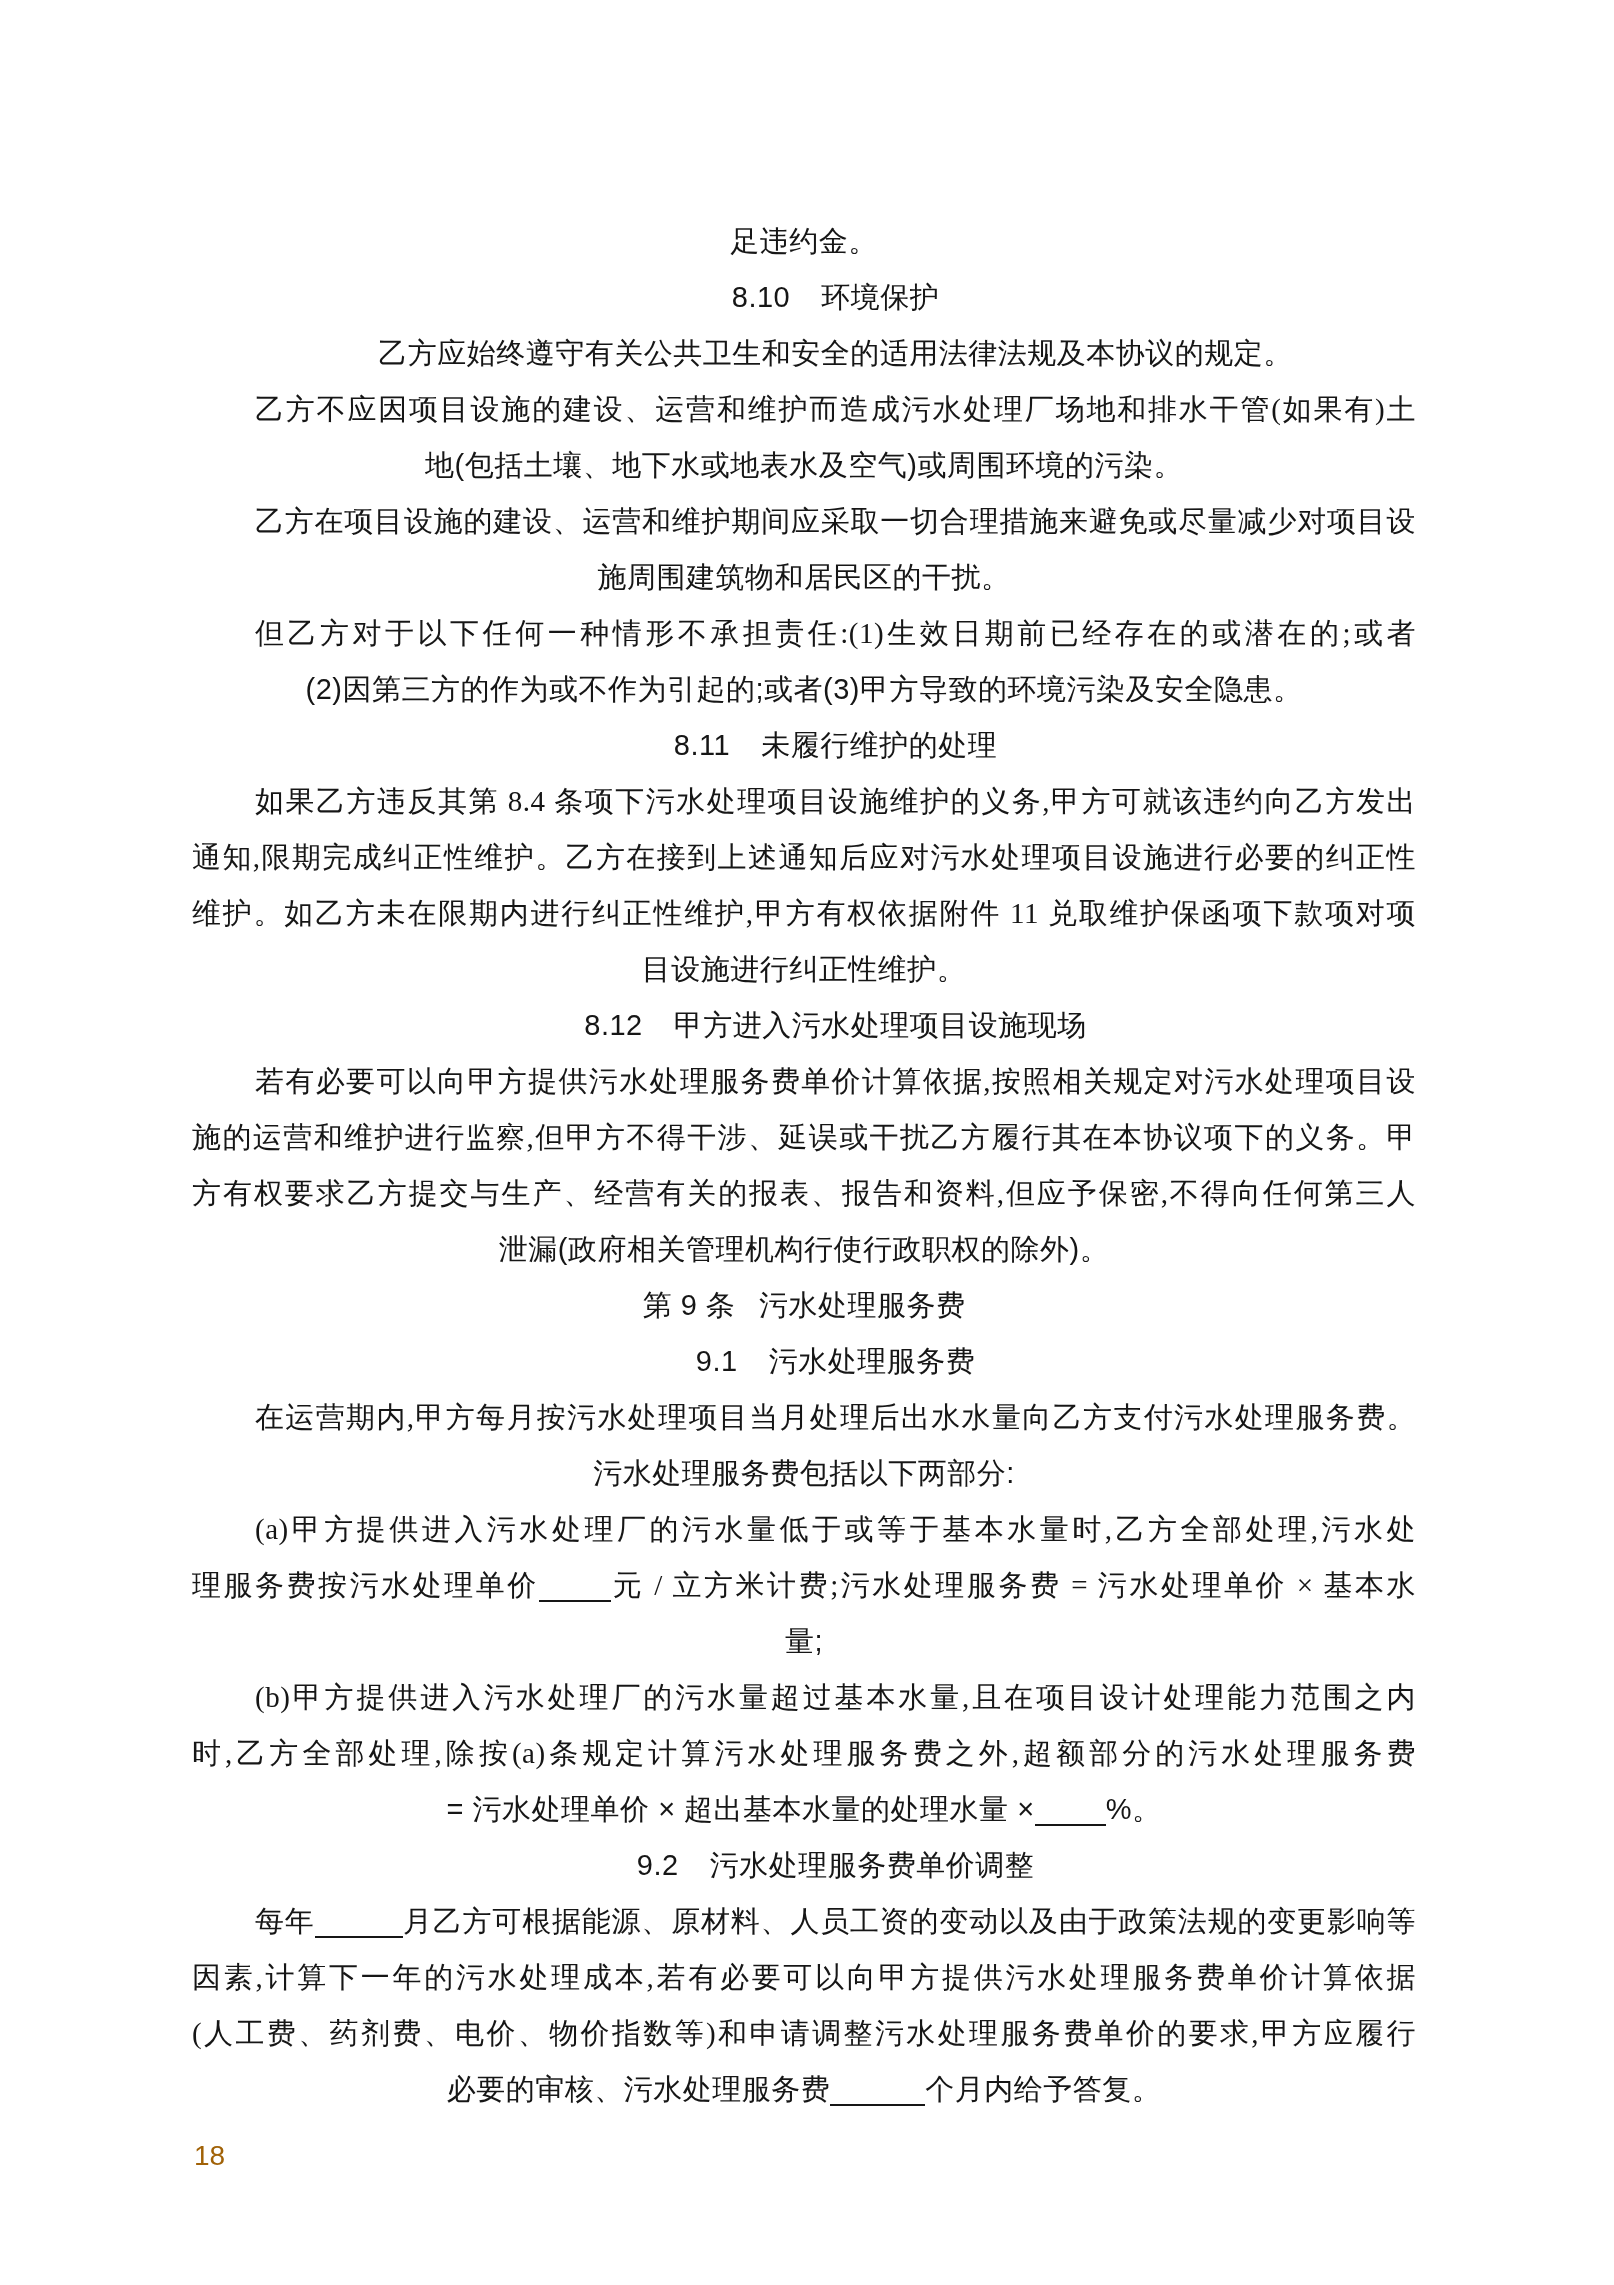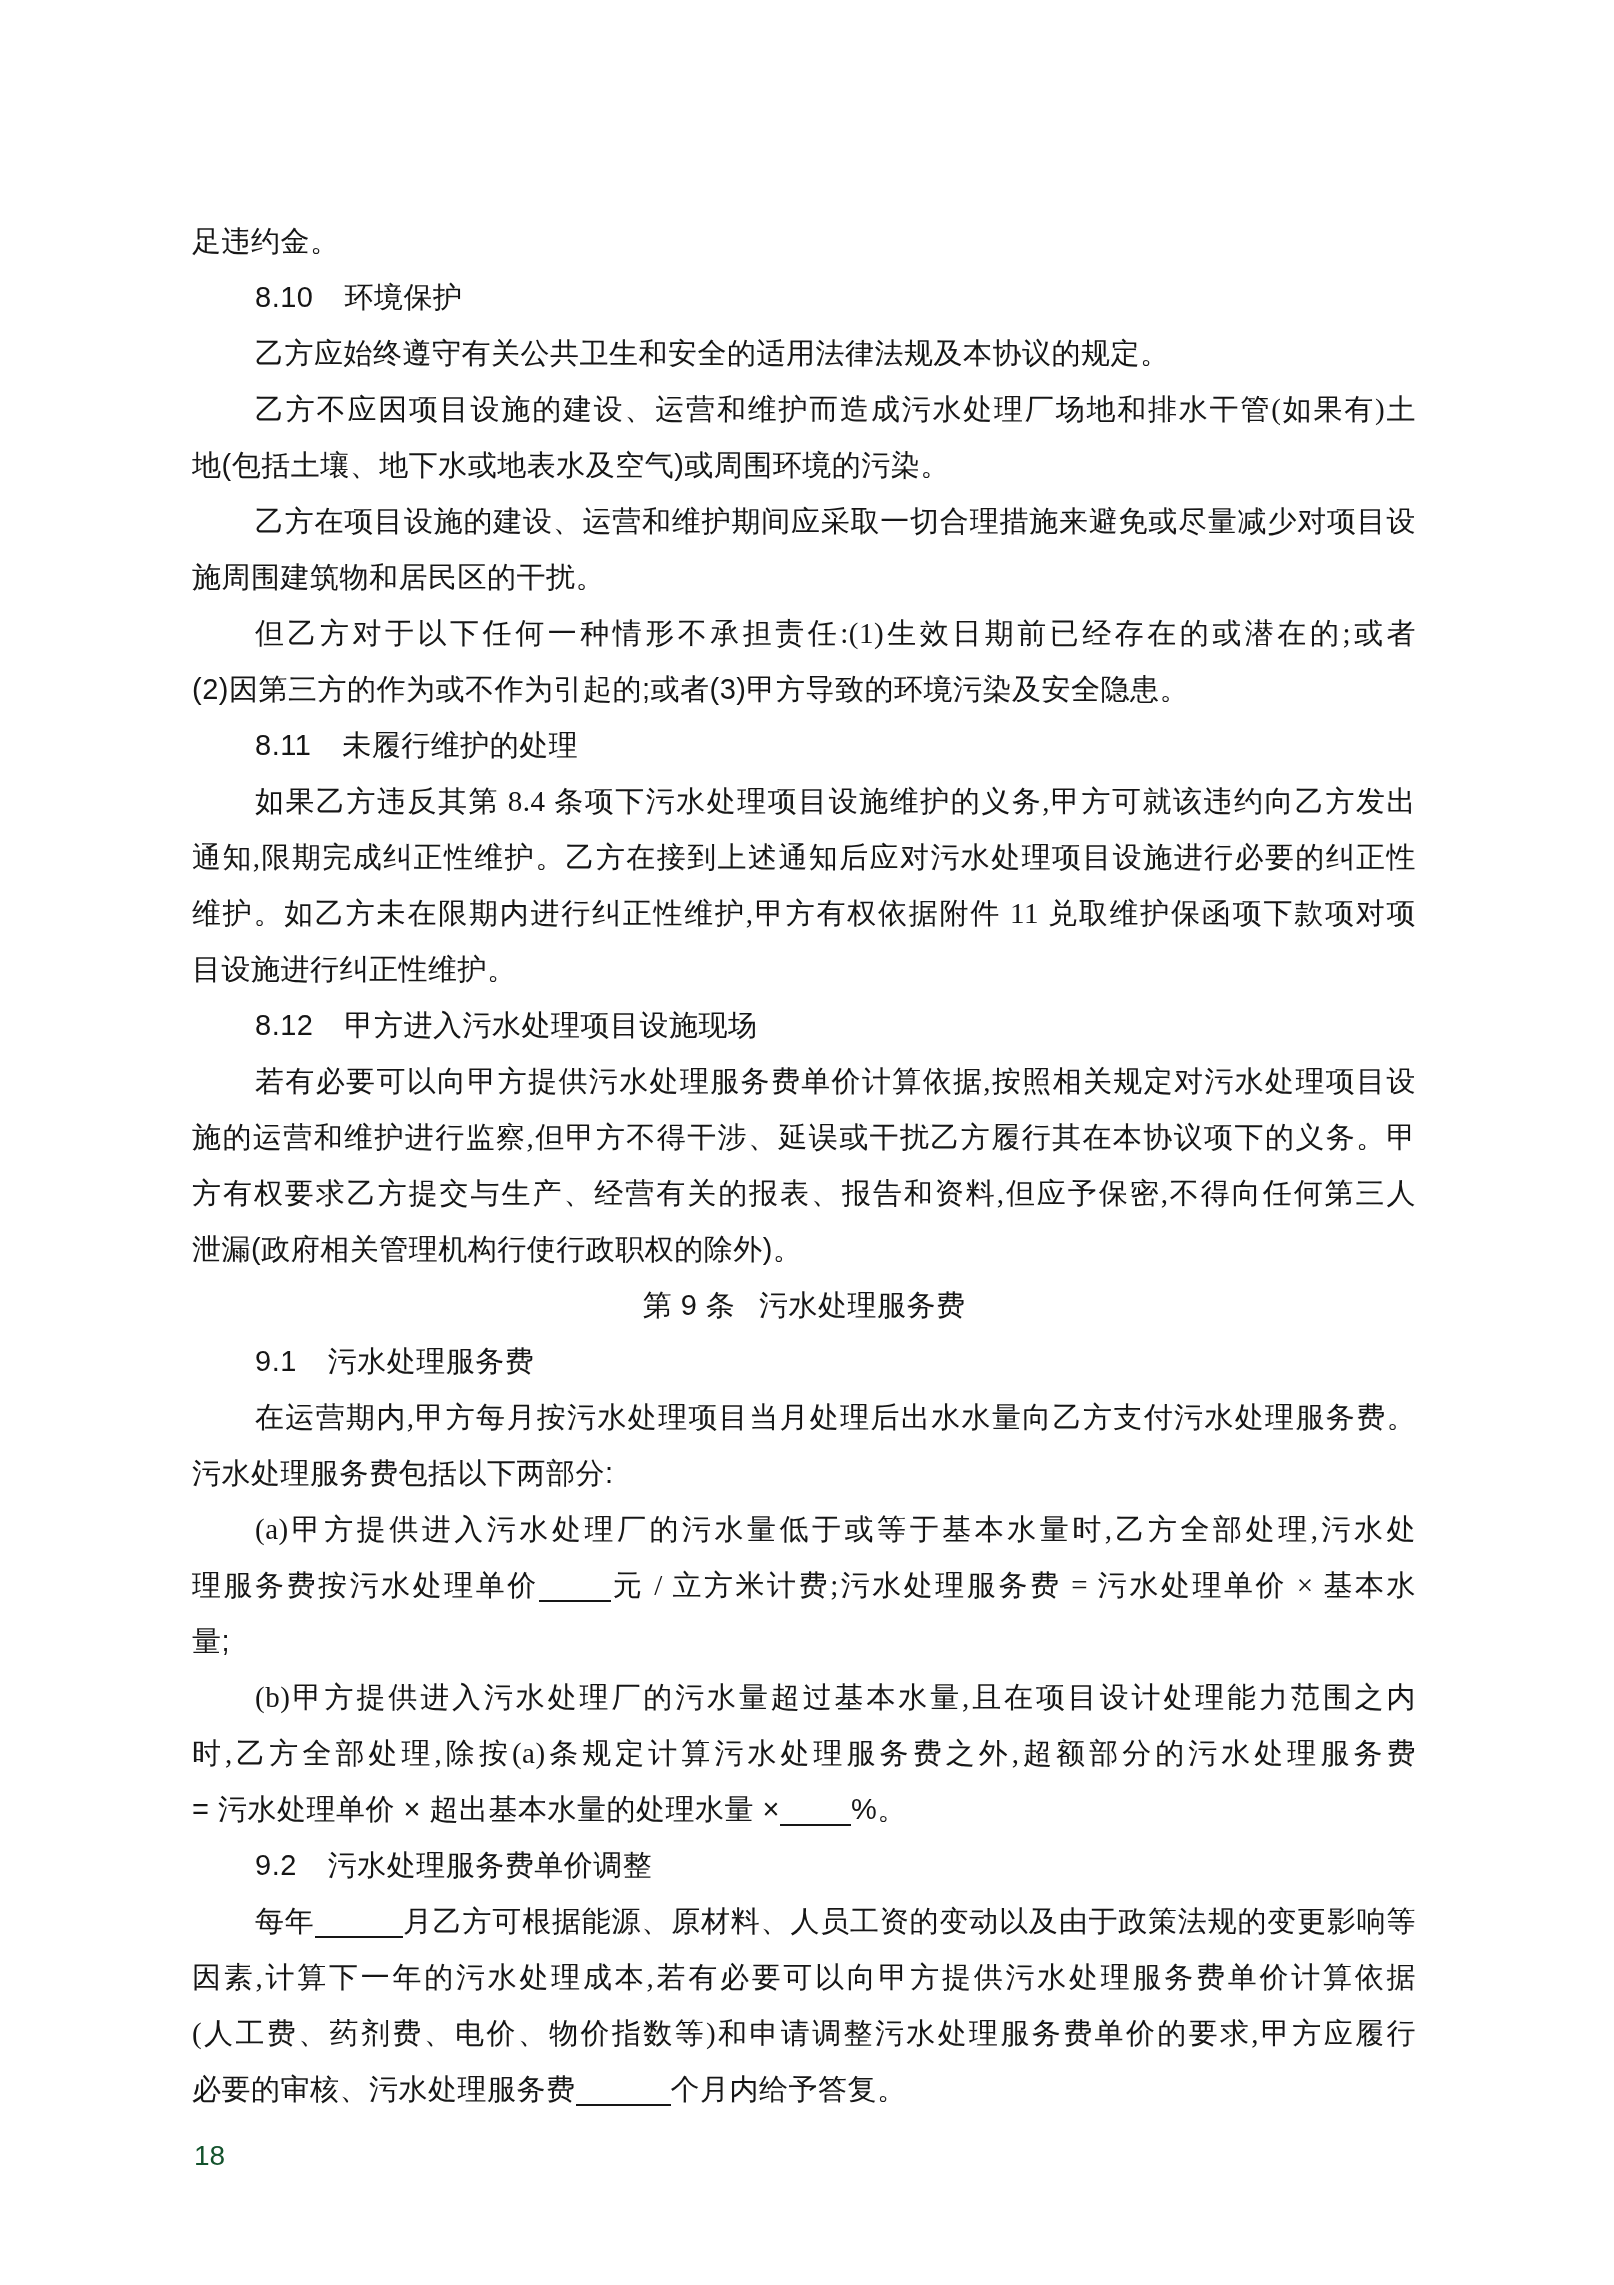--- a/index.html
+++ b/index.html
@@ -27,21 +27,21 @@
     top: 213px;
     width: 1224px;
   }
   .line {
     height: 56px;
     line-height: 56px;
     font-size: 29px;
     letter-spacing: 0.5px;
     white-space: normal;
     overflow: hidden;
-    text-align: left;
+    text-align: center;
   }
   .line.indent {
     text-indent: 63px;
   }
   .line.justify {
     text-align: justify;
     text-align-last: justify;
     font-family: Liberation Serif, serif;
   }
   .line.center {
@@ -59,21 +59,21 @@
     border-bottom: 2.7px solid #161616;
     position: relative;
     top: 7.2px;
   }
   .page-number {
     position: absolute;
     left: 194px;
     top: 2142px;
     font-size: 28px;
     line-height: 1;
-    color: #14532d;
+    color: #a16207;
   }
 </style>
 </head>
 <body>
 
 <div class="page">
   <div class="doc-body">
       <div class="line"><span>足违约金。</span></div>
       <div class="line indent"><span>8.10</span><span class="gap" style="width: 31px;"></span><span>环境保护</span></div>
       <div class="line indent"><span>乙方应始终遵守有关公共卫生和安全的适用法律法规及本协议的规定。</span></div>

